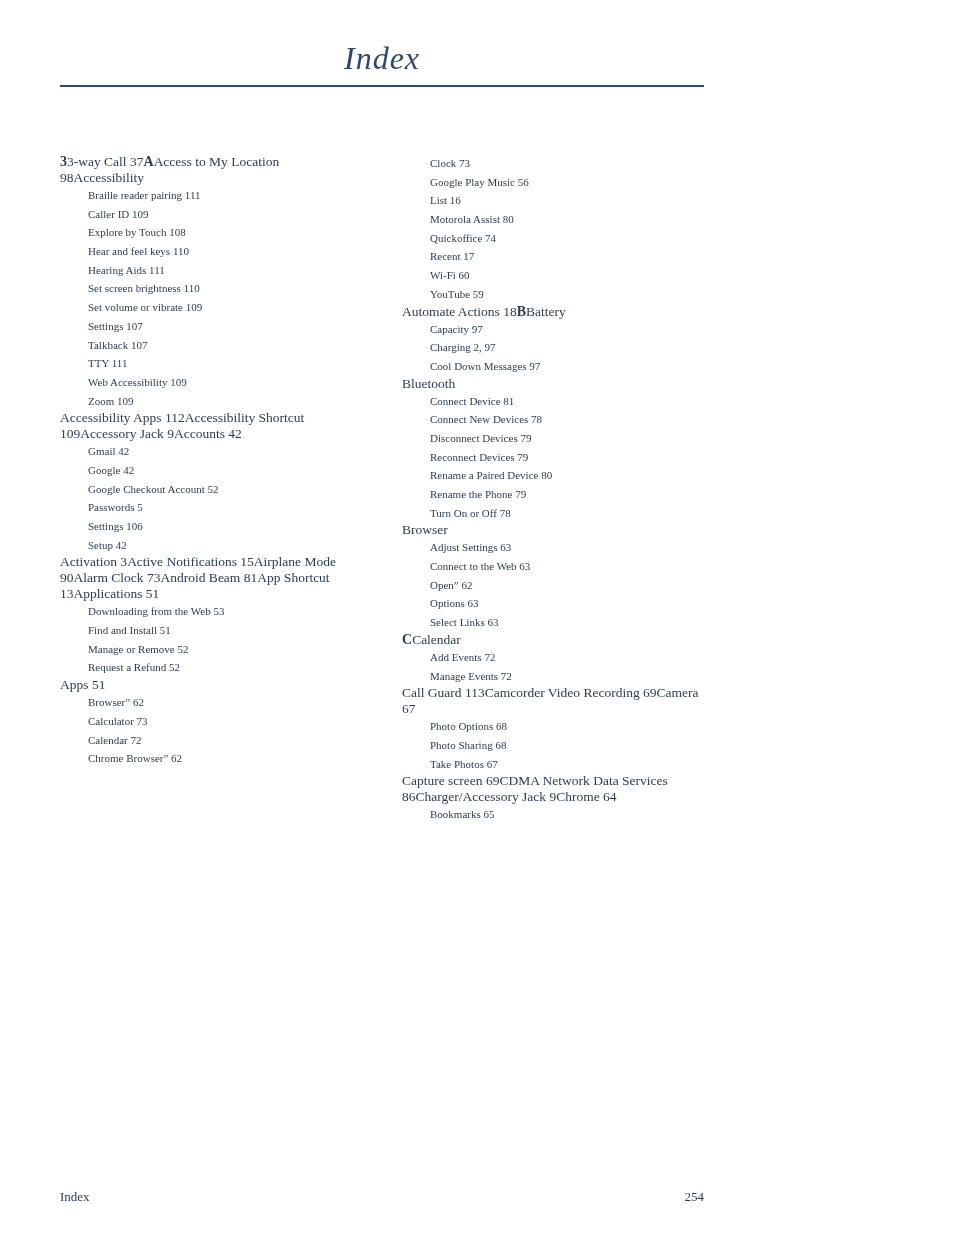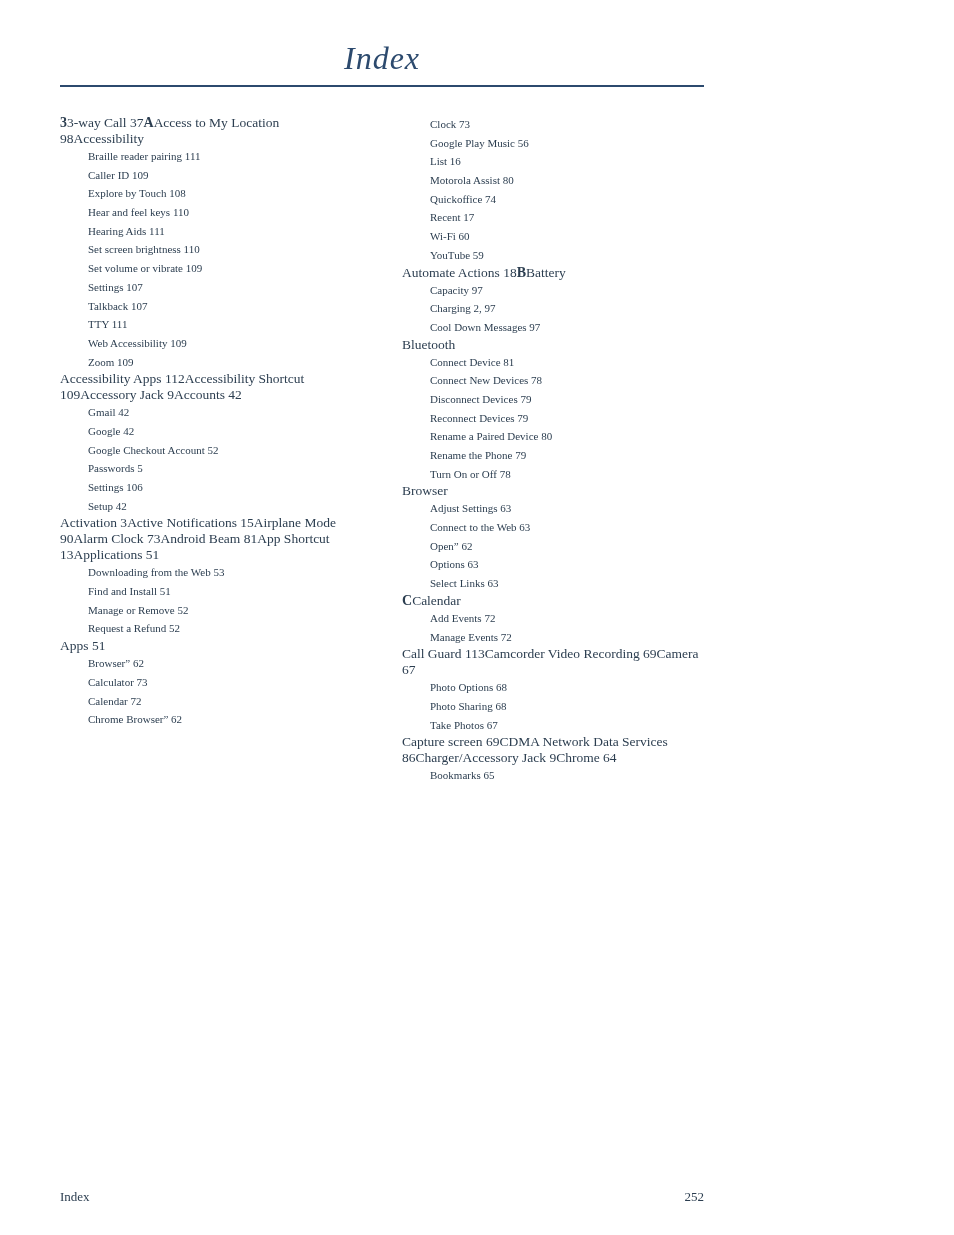--- a/index.html
+++ b/index.html
@@ -36,20 +36,21 @@
       margin-bottom: 28px;
     }
 
     .two-col {
       display: flex;
       gap: 40px;
     }
 
     .col {
       flex: 1;
+      margin-top: 39px;
     }
 
     .section-letter {
       font-family: Georgia, serif;
       font-weight: bold;
       font-size: 14px;
       color: #2c3e50;
       text-align: center;
       margin-top: 16px;
       margin-bottom: 10px;
@@ -83,16 +84,16 @@
 
   <div class="two-col">
 
     <div class="col" id="left-col"><span class="section-letter">3</span><span class="top-level">3-way Call  37</span><span class="section-letter">A</span><span class="top-level">Access to My Location  98</span><span class="top-level">Accessibility</span><span class="indent-1">Braille reader pairing  111</span><span class="indent-1">Caller ID  109</span><span class="indent-1">Explore by Touch  108</span><span class="indent-1">Hear and feel keys  110</span><span class="indent-1">Hearing Aids  111</span><span class="indent-1">Set screen brightness  110</span><span class="indent-1">Set volume or vibrate  109</span><span class="indent-1">Settings  107</span><span class="indent-1">Talkback  107</span><span class="indent-1">TTY  111</span><span class="indent-1">Web Accessibility  109</span><span class="indent-1">Zoom  109</span><span class="top-level">Accessibility Apps  112</span><span class="top-level">Accessibility Shortcut  109</span><span class="top-level">Accessory Jack  9</span><span class="top-level">Accounts  42</span><span class="indent-1">Gmail  42</span><span class="indent-1">Google  42</span><span class="indent-1">Google Checkout Account  52</span><span class="indent-1">Passwords  5</span><span class="indent-1">Settings  106</span><span class="indent-1">Setup  42</span><span class="top-level">Activation  3</span><span class="top-level">Active Notifications  15</span><span class="top-level">Airplane Mode  90</span><span class="top-level">Alarm Clock  73</span><span class="top-level">Android Beam  81</span><span class="top-level">App Shortcut  13</span><span class="top-level">Applications  51</span><span class="indent-1">Downloading from the Web  53</span><span class="indent-1">Find and Install  51</span><span class="indent-1">Manage or Remove  52</span><span class="indent-1">Request a Refund  52</span><span class="top-level">Apps  51</span><span class="indent-1">Browser”  62</span><span class="indent-1">Calculator  73</span><span class="indent-1">Calendar  72</span><span class="indent-1">Chrome Browser”  62</span></div>
     <div class="col" id="right-col"><span class="indent-1">Clock  73</span><span class="indent-1">Google Play Music  56</span><span class="indent-1">List  16</span><span class="indent-1">Motorola Assist  80</span><span class="indent-1">Quickoffice  74</span><span class="indent-1">Recent  17</span><span class="indent-1">Wi-Fi  60</span><span class="indent-1">YouTube  59</span><span class="top-level">Automate Actions  18</span><span class="section-letter">B</span><span class="top-level">Battery</span><span class="indent-1">Capacity  97</span><span class="indent-1">Charging  2, 97</span><span class="indent-1">Cool Down Messages  97</span><span class="top-level">Bluetooth</span><span class="indent-1">Connect Device  81</span><span class="indent-1">Connect New Devices  78</span><span class="indent-1">Disconnect Devices  79</span><span class="indent-1">Reconnect Devices  79</span><span class="indent-1">Rename a Paired Device  80</span><span class="indent-1">Rename the Phone  79</span><span class="indent-1">Turn On or Off  78</span><span class="top-level">Browser</span><span class="indent-1">Adjust Settings  63</span><span class="indent-1">Connect to the Web  63</span><span class="indent-1">Open”  62</span><span class="indent-1">Options  63</span><span class="indent-1">Select Links  63</span><span class="section-letter">C</span><span class="top-level">Calendar</span><span class="indent-1">Add Events  72</span><span class="indent-1">Manage Events  72</span><span class="top-level">Call Guard  113</span><span class="top-level">Camcorder Video Recording  69</span><span class="top-level">Camera  67</span><span class="indent-1">Photo Options  68</span><span class="indent-1">Photo Sharing  68</span><span class="indent-1">Take Photos  67</span><span class="top-level">Capture screen  69</span><span class="top-level">CDMA Network Data Services  86</span><span class="top-level">Charger/Accessory Jack  9</span><span class="top-level">Chrome  64</span><span class="indent-1">Bookmarks  65</span></div>
 
   </div>
 
   <div class="page-footer">
     <span>Index</span>
-    <span>252</span>
+    <span>254</span>
   </div>
 
 </div>
 
 </body></html>

